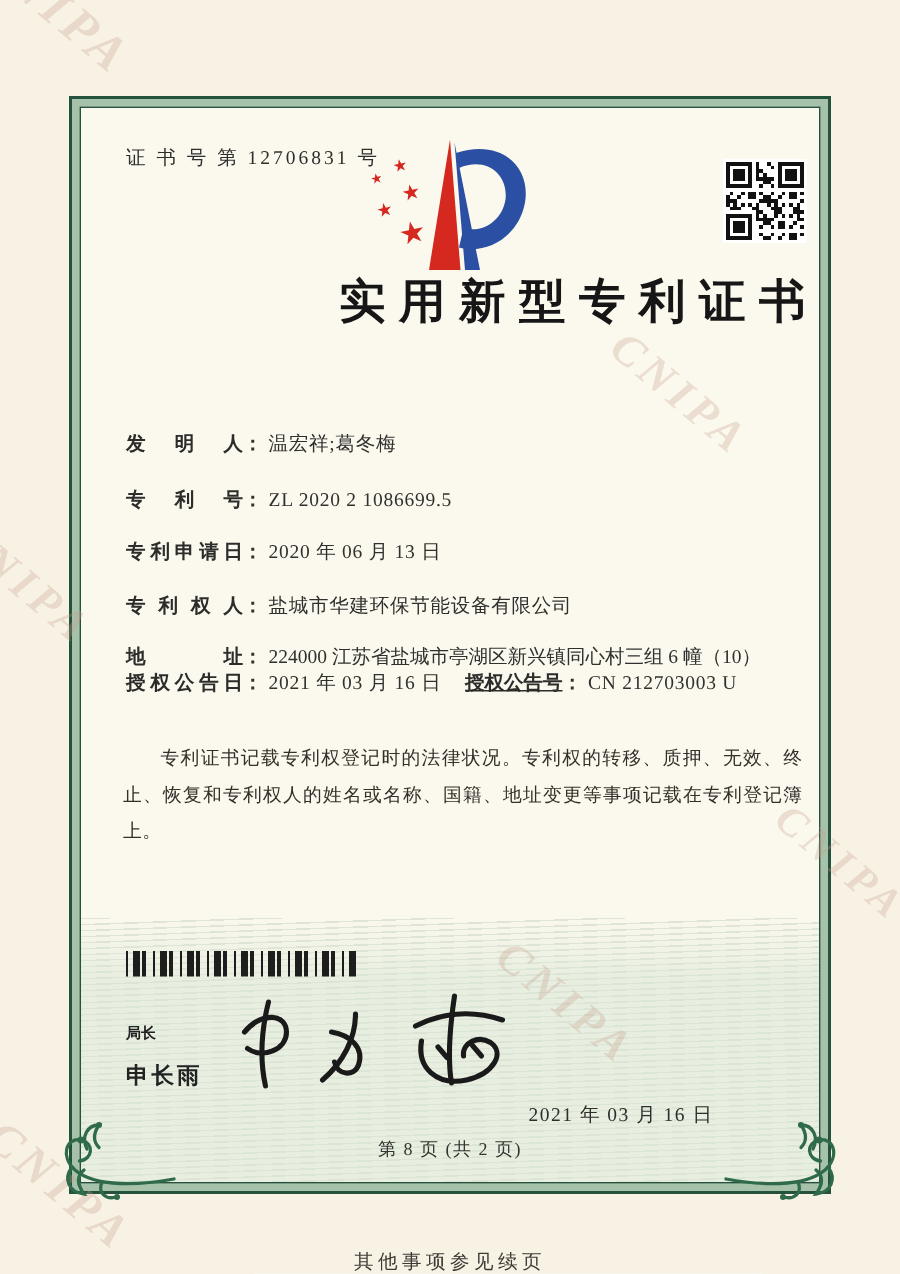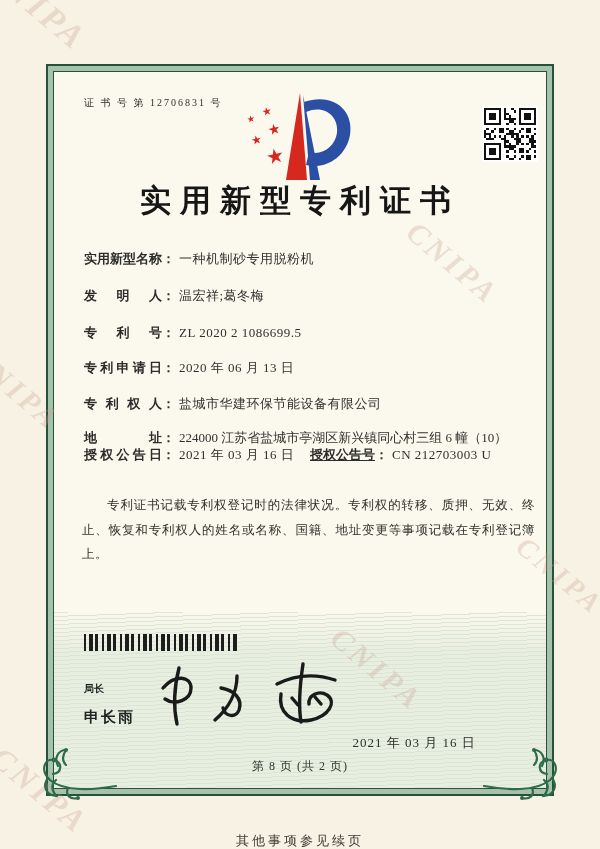--- a/index.html
+++ b/index.html
@@ -31,27 +31,27 @@
     box-sizing:border-box;
     border:1px solid #24523c;
     background:#fbf8ee;
   }
   .wave{
     position:absolute;left:0;right:0;bottom:0;height:176px;
     background:
       linear-gradient(180deg, rgba(216,230,213,0) 0px, rgba(216,230,213,0.55) 40px, rgba(216,230,213,0.55) 100%),
       repeating-linear-gradient(178deg, rgba(110,150,120,0.20) 0 1px, rgba(0,0,0,0) 1px 4px);
   }
-  .cert-no{position:absolute;left:30px;top:24px;font-size:10px;letter-spacing:2px;color:#2e2e2e;}
+  .cert-no{position:absolute;left:30px;top:24px;font-size:13px;letter-spacing:2px;color:#2e2e2e;}
   .logo{position:absolute;left:178px;top:18px;width:126px;height:96px;}
   .logo .star{position:absolute;color:#d5281e;transform:rotate(-12deg);line-height:1;}
   .logo svg{position:absolute;left:0;top:0;}
   .qr{position:absolute;left:428px;top:34px;width:56px;height:56px;background:#fff;padding:2px;box-sizing:border-box;}
   .title{
-    position:absolute;left:0;right:0;top:108px;text-align:center;
+    position:absolute;left:0;right:0;top:108px;text-align:right;
     font-size:31px;font-weight:bold;letter-spacing:9px;color:#161616;
   }
   .row{position:absolute;left:30px;right:16px;font-size:13px;color:#30302e;white-space:nowrap;}
   .flabel{display:inline-block;width:78px;text-align:justify;text-align-last:justify;font-weight:600;color:#2c2c2a;vertical-align:bottom;}
   .colon{font-weight:600;margin-right:4px;}
   .fvalue{letter-spacing:0.5px;}
   .g2{position:absolute;left:226px;top:0;}
   .paras{position:absolute;left:28px;top:421px;width:453px;}
   .paras p{
     margin:0;font-size:12.5px;line-height:24.5px;letter-spacing:0.4px;
@@ -225,23 +225,20 @@
             <rect x="11" y="20" width="1" height="1"></rect>
             <rect x="14" y="20" width="1" height="1"></rect>
             <rect x="17" y="20" width="1" height="1"></rect>
             <rect x="18" y="20" width="1" height="1"></rect>
           </g>
       </svg>
     </div>
 
     <div class="title">实用新型专利证书</div>
 
-    <div class="row" style="top:178px">
-      <span class="flabel">实用新型名称</span><span class="colon">：</span><span class="fvalue">一种机制砂专用脱粉机</span>
-    </div>
     <div class="row" style="top:215px">
       <span class="flabel">发明人</span><span class="colon">：</span><span class="fvalue">温宏祥;葛冬梅</span>
     </div>
     <div class="row" style="top:252px">
       <span class="flabel">专利号</span><span class="colon">：</span><span class="fvalue">ZL 2020 2 1086699.5</span>
     </div>
     <div class="row" style="top:287px">
       <span class="flabel">专利申请日</span><span class="colon">：</span><span class="fvalue">2020 年 06 月 13 日</span>
     </div>
     <div class="row" style="top:323px">

